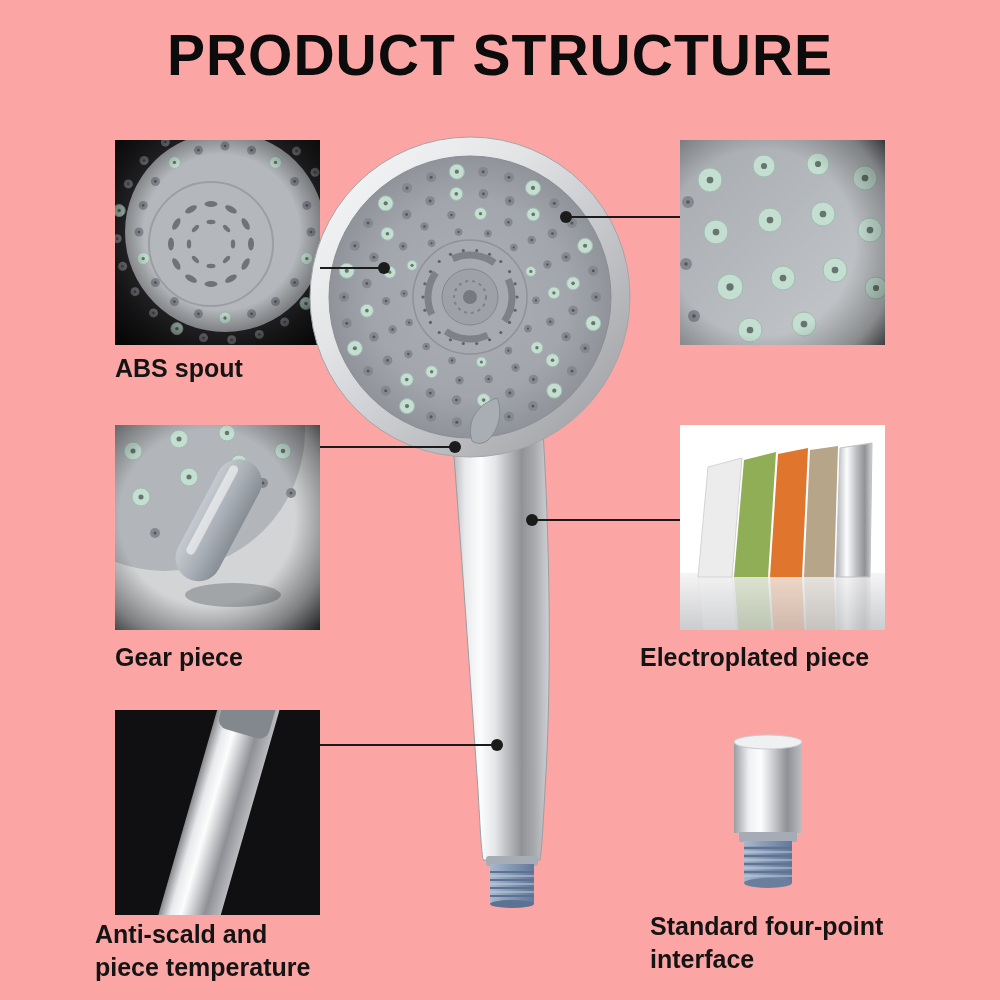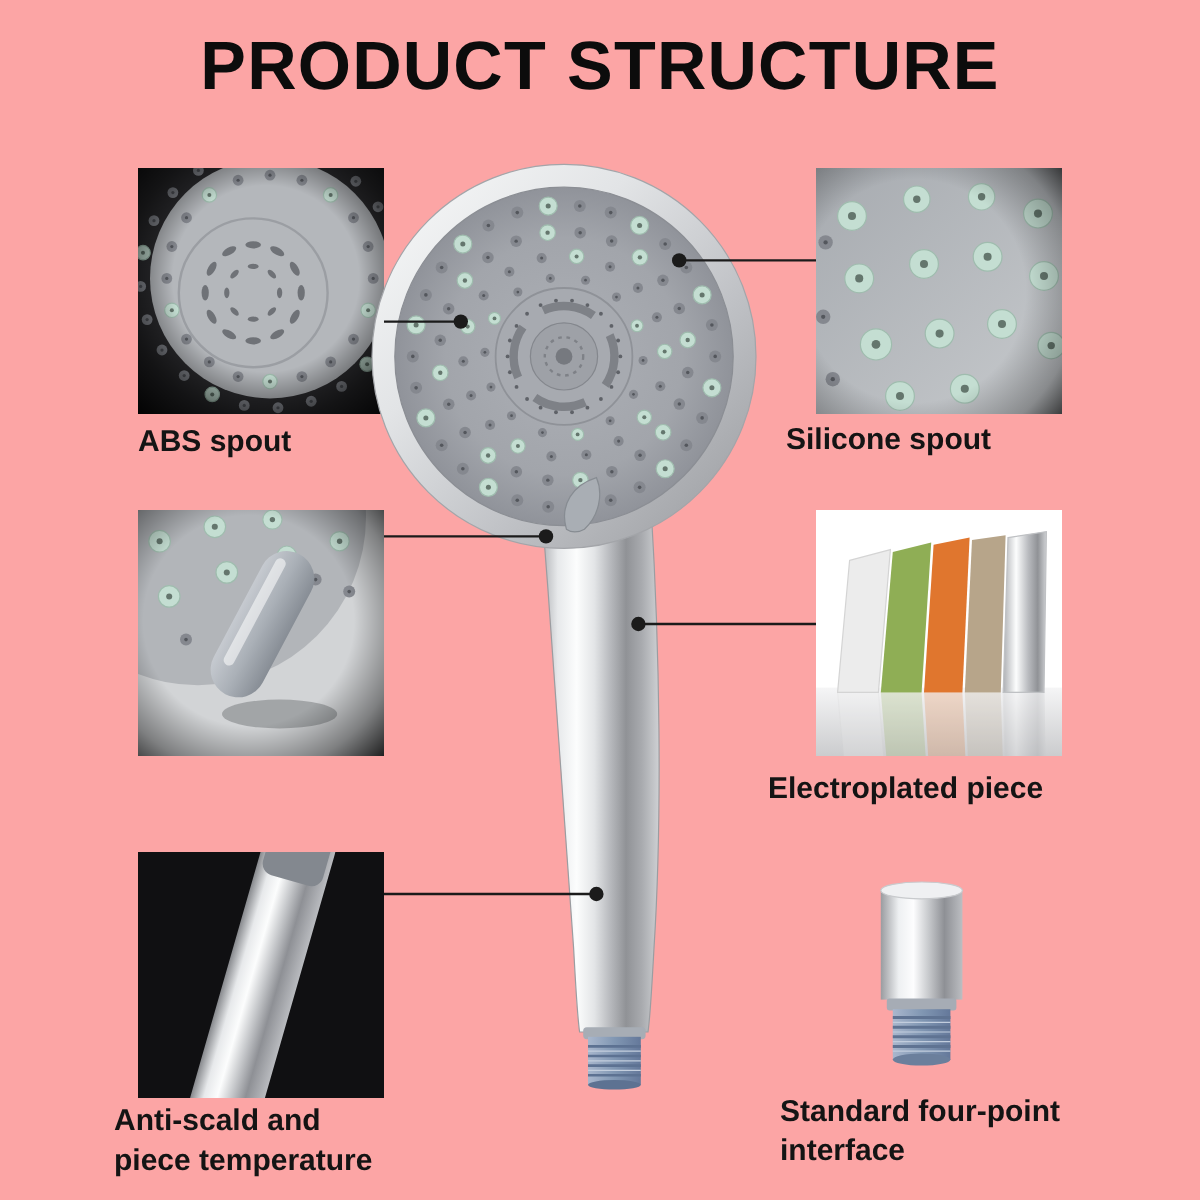--- a/index.html
+++ b/index.html
@@ -325,21 +325,21 @@
       <g>
         <rect x="22" y="108" width="48" height="42" fill="url(#threadC)"></rect>
         <path d="M22 115 H70 M22 123 H70 M22 131 H70 M22 139 H70" stroke="#5f7392" stroke-width="2.5" fill="none"></path>
         <path d="M22 119 H70 M22 127 H70 M22 135 H70 M22 143 H70" stroke="#c2cddd" stroke-width="1" fill="none"></path>
         <ellipse cx="46" cy="150" rx="24" ry="5" fill="#6b7f9c"></ellipse>
       </g>
     </svg>
   </figure>
 
   <div class="label" id="label-abs">ABS spout</div>
-  <div class="label" id="label-silicone">Silicone spout</div>
+  <div class="label" id="label-gear">Gear piece</div>
   <div class="label" id="label-electro">Electroplated piece</div>
   <div class="label" id="label-anti">Anti-scald and
 piece temperature</div>
   <div class="label" id="label-interface">Standard four-point
 interface</div>
 
   <svg class="hero" viewBox="0 0 1000 1000" width="1000" height="1000">
     <defs>
       <linearGradient id="gradHead" x1="0" y1="0" x2="1" y2="1">
         <stop offset="0" stop-color="#fafbfb"></stop>

